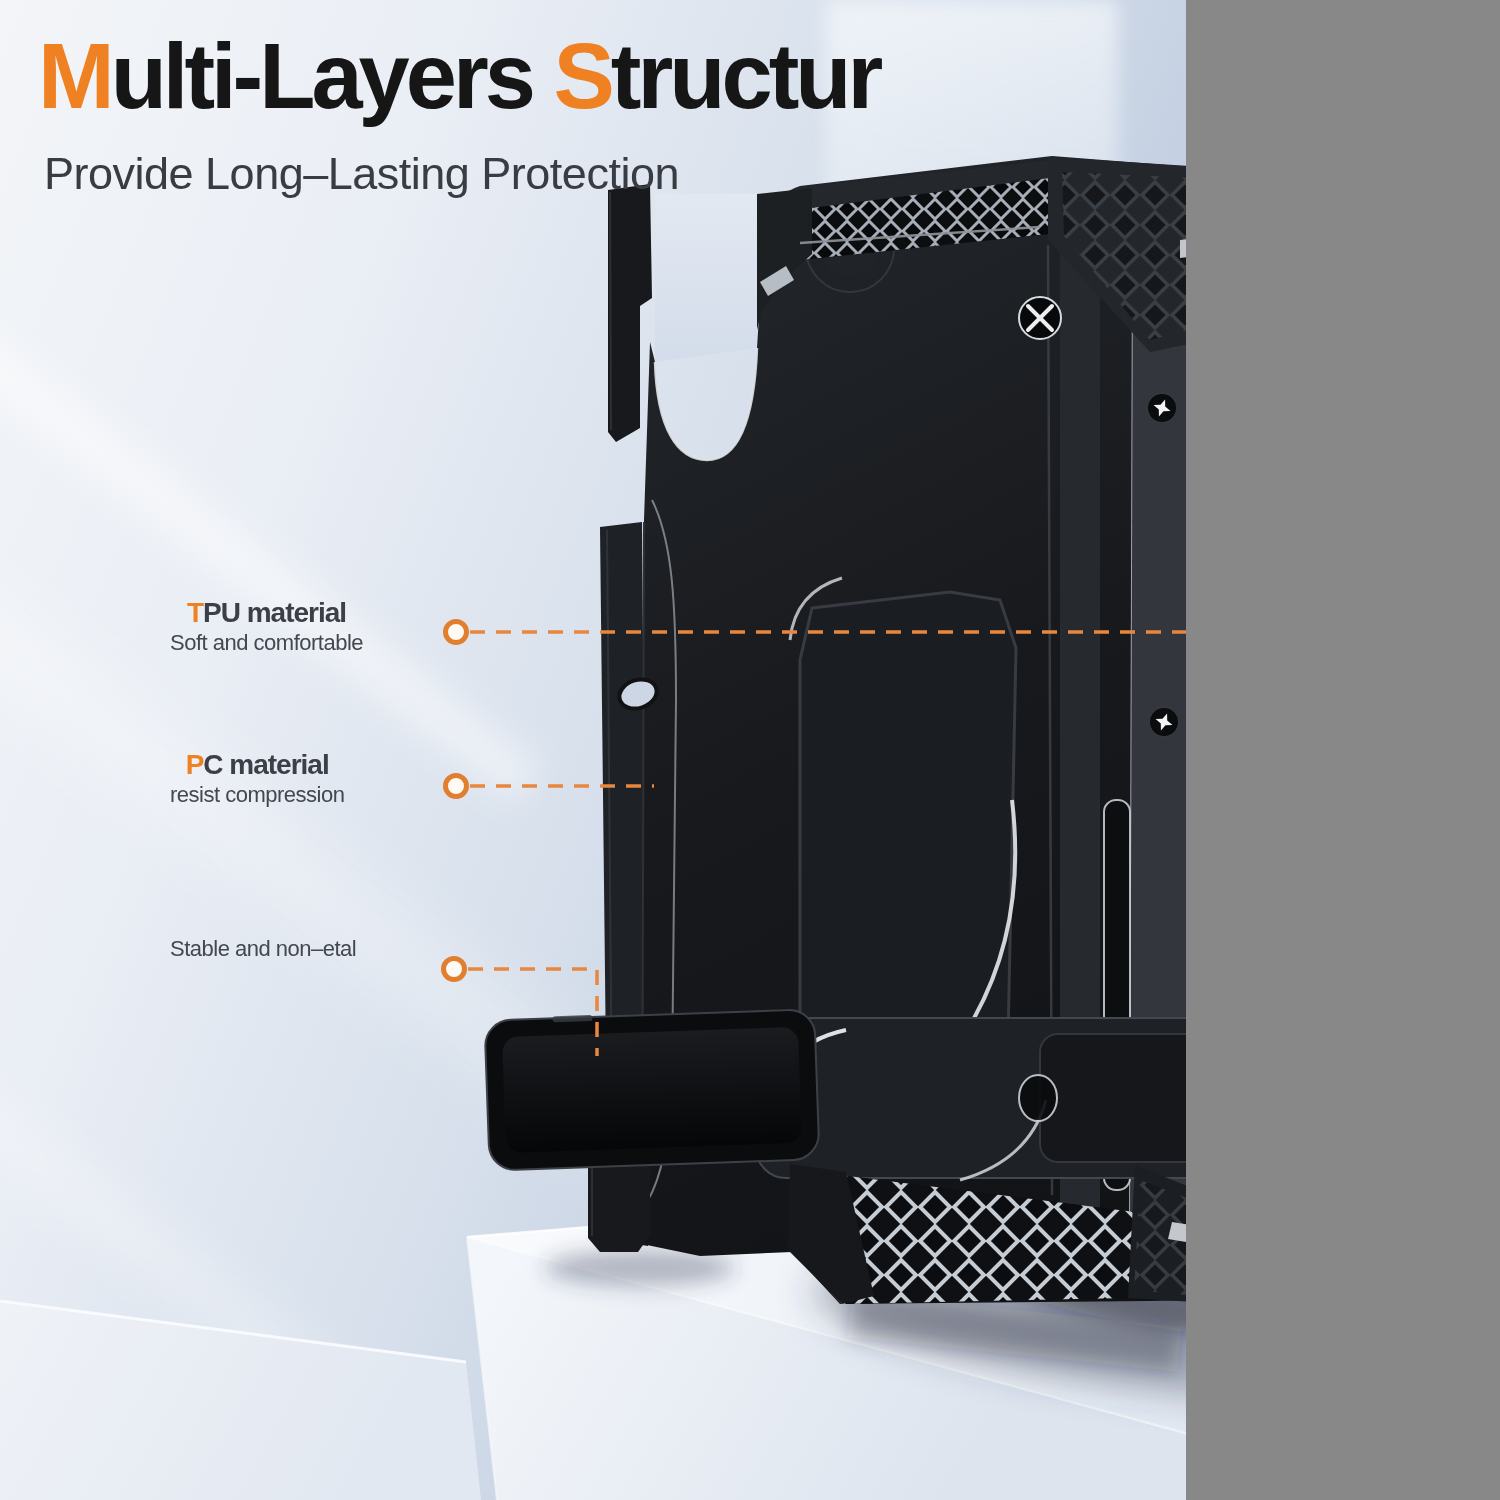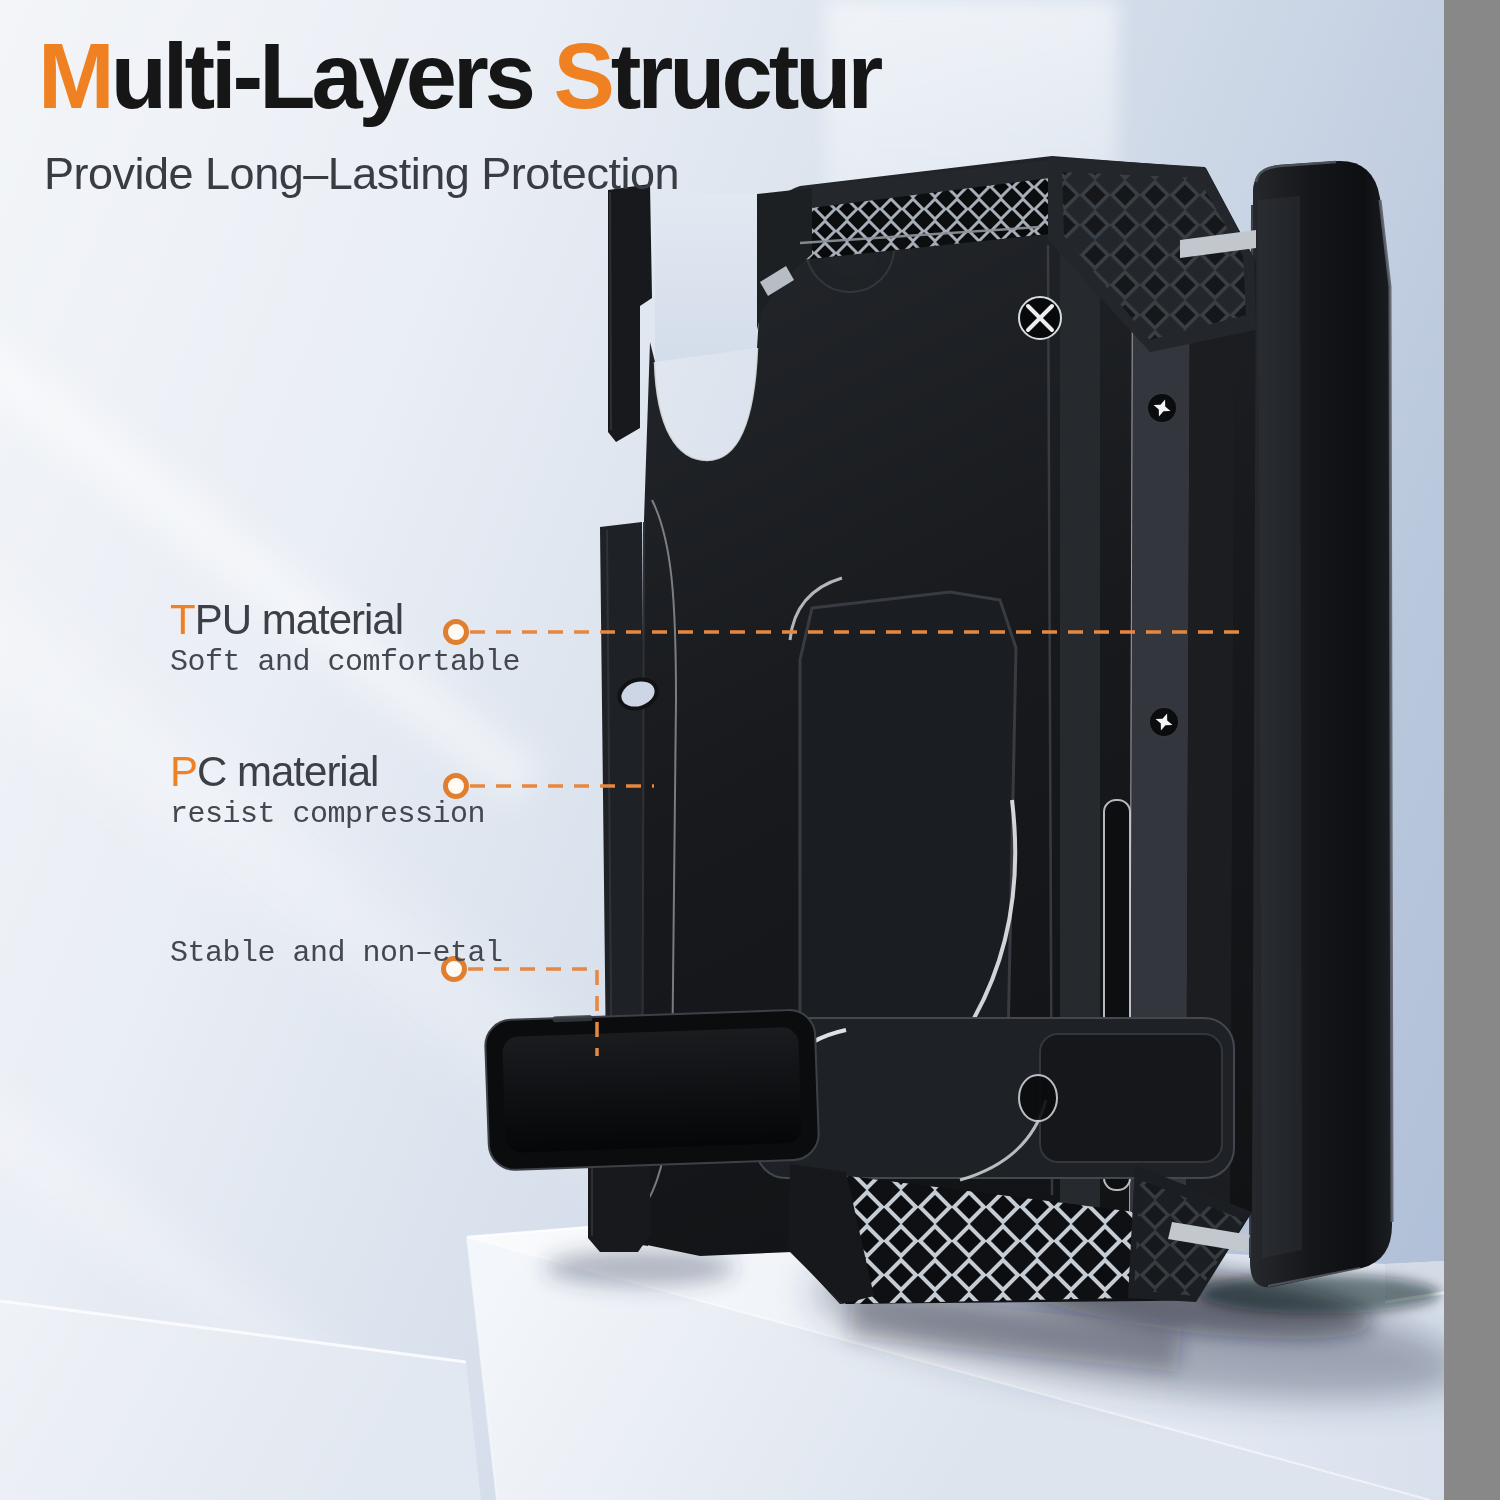--- a/index.html
+++ b/index.html
@@ -1,38 +1,39 @@
 <!DOCTYPE html>
 <html style="--accent: #EF8123;"><head>
 <meta charset="utf-8">
 <style>
   html,body{margin:0;padding:0;background:#888;}
   .canvas{
-    position:relative;width:1444px;height:1500px;overflow:hidden;
+    position:relative;width:1186px;height:1500px;overflow:hidden;
     font-family:"Liberation Sans", sans-serif;
     background:linear-gradient(112deg,#f3f5f8 0%,#eaeef5 26%,#d6dfeb 52%,#bac8dd 80%,#aebed6 100%);
+    text-align:center;
   }
   .streak{position:absolute;transform-origin:left top;pointer-events:none;}
   .s1{left:-220px;top:150px;width:980px;height:80px;transform:rotate(38deg);
       background:linear-gradient(180deg,rgba(255,255,255,0),rgba(255,255,255,.55),rgba(255,255,255,0));filter:blur(14px);}
   .s2{left:-280px;top:330px;width:1280px;height:150px;transform:rotate(38deg);
       background:linear-gradient(180deg,rgba(255,255,255,0),rgba(255,255,255,.30),rgba(255,255,255,0));filter:blur(20px);}
   .s3{left:-220px;top:900px;width:820px;height:95px;transform:rotate(38deg);
       background:linear-gradient(180deg,rgba(255,255,255,0),rgba(255,255,255,.28),rgba(255,255,255,0));filter:blur(16px);}
   .vband{position:absolute;left:826px;top:0;width:292px;height:440px;
       background:linear-gradient(180deg,rgba(249,251,253,.65),rgba(249,251,253,0));filter:blur(9px);}
   svg.scene{position:absolute;left:0;top:0;}
   .title{position:absolute;left:38px;top:24px;font-size:92px;font-weight:bold;letter-spacing:-4px;
          color:#161617;white-space:nowrap;}
   .title .hl{color:var(--accent,#EF8123);}
   .subtitle{position:absolute;left:44px;top:124px;font-size:45px;letter-spacing:-.5px;color:#393c42;white-space:nowrap;margin-top:24px;}
   .callout{position:absolute;left:170px;white-space:nowrap;}
-  .callout .head{font-size:42px;font-weight:normal;letter-spacing:-1px;color:#3c4046;line-height:1.05;}
+  .callout .head{font-size:28px;font-weight:bold;letter-spacing:-1px;color:#3c4046;line-height:1.05;}
   .callout .head .hl{color:var(--accent,#EF8123);}
-  .callout .desc{font-size:30px;letter-spacing:-.5px;color:#43474e;margin-top:3px;font-family:Liberation Mono, monospace;}
+  .callout .desc{font-size:22px;letter-spacing:-.5px;color:#43474e;margin-top:3px;}
   .c-tpu{top:598px;} .c-pc{top:750px;} .c-metal{top:933px;}
 </style>
 </head>
 <body>
 
 <div class="canvas">
 
   <div class="streak s1"></div>
   <div class="streak s2"></div>
   <div class="streak s3"></div>

